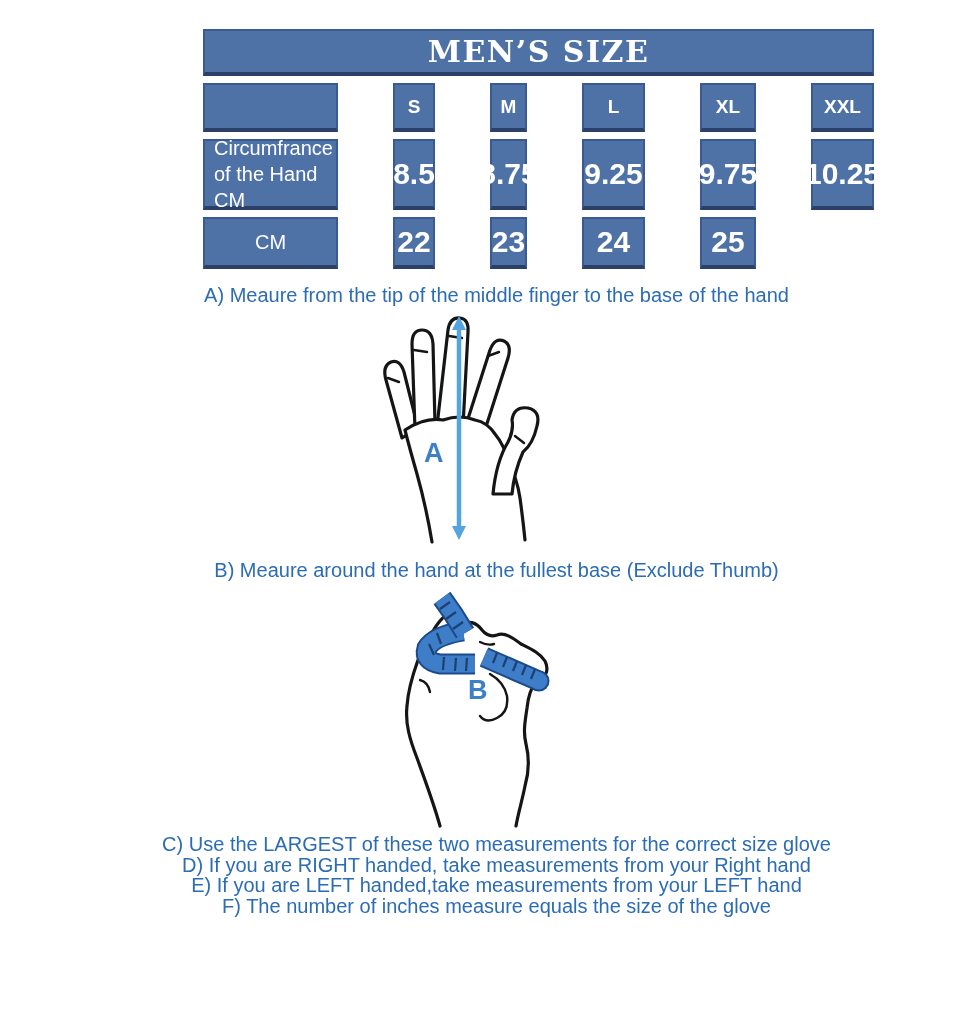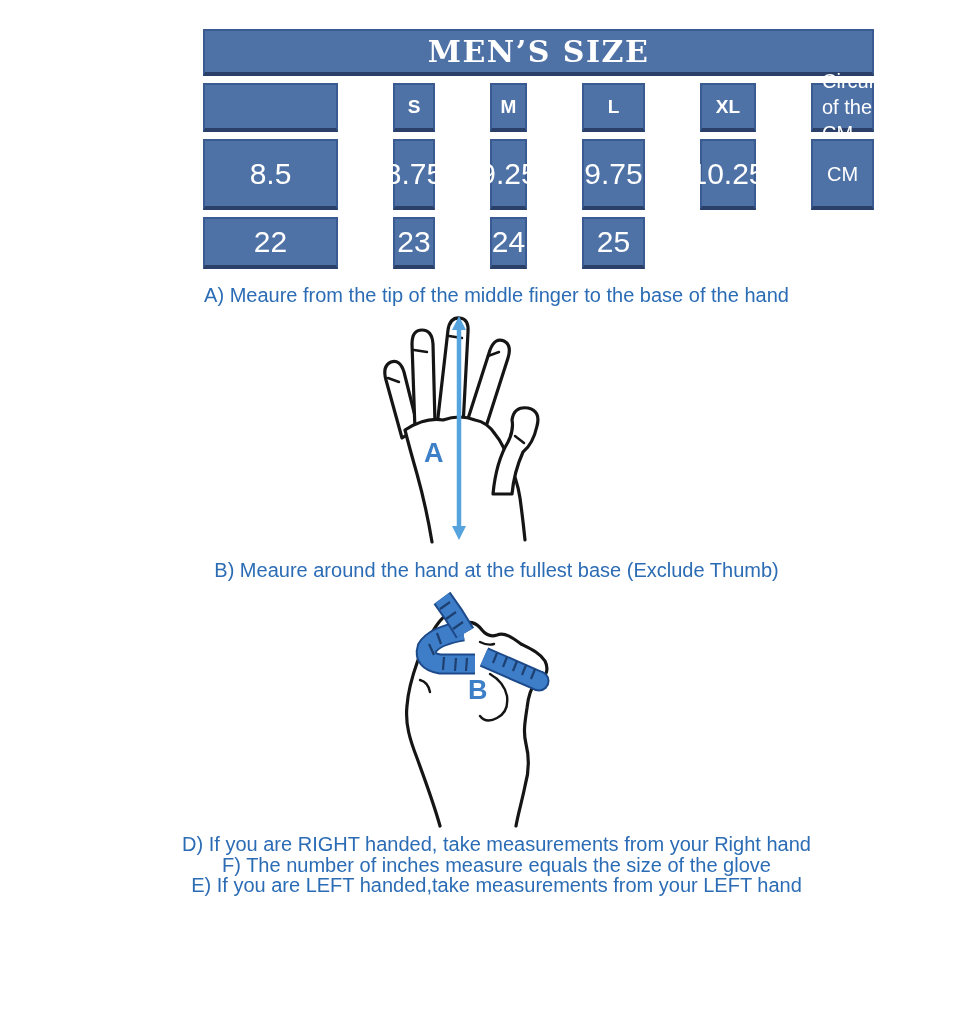--- a/index.html
+++ b/index.html
@@ -27,21 +27,21 @@
     display:flex;align-items:center;justify-content:center;margin-left:48px;
   }
   .title-cell{
     grid-column:1 / -1;
     font-family:"DejaVu Serif",serif;
     font-weight:bold;
     font-size:30px;
     letter-spacing:1.5px;
   }
   .size-head{font-size:19px;font-weight:bold;}
-  .val{font-size:30px;font-weight:normal;}
+  .val{font-size:30px;font-weight:bold;}
   .row-label{
     justify-content:flex-start;
     text-align:left;
     padding:0 12px 0 9px;
     font-size:20px;
     line-height:1.3;
   }
   .row-label.center{justify-content:center;text-align:center;padding:16px;}
   
   .instr{
@@ -73,20 +73,21 @@
 <div id="stage">
 
   <div id="size-table">
     <div class="cell title-cell">MEN’S SIZE</div>
 
     <div class="cell"></div>
     <div class="cell size-head">S</div>
     <div class="cell size-head">M</div>
     <div class="cell size-head">L</div>
     <div class="cell size-head">XL</div>
+    <div class="cell size-head">XXL</div>
 
     <div class="cell row-label">Circumfrance of the Hand CM</div>
     <div class="cell val">8.5</div>
     <div class="cell val">8.75</div>
     <div class="cell val">9.25</div>
     <div class="cell val">9.75</div>
     <div class="cell val">10.25</div>
 
     <div class="cell row-label center">CM</div>
     <div class="cell val">22</div>
@@ -142,18 +143,19 @@
       <path d="M94,71 L149,95" fill="none" stroke="var(--tape-blue)" stroke-width="17"></path>
 
       <path d="M50,23 L60,16 M56,33 L66,26 M63,43 L73,36
                M47,47 L51,58 M39,58 L44,69 M54,71 L53,84 M66,72 L65,85 M77,72 L76,85
                M107,67 L103,77 M117,71 L113,81 M127,75 L123,85 M136,79 L132,89 M145,83 L141,93" stroke="var(--tape-tick)" stroke-width="2.2" fill="none"></path>
     </g>
     <text class="diagram-label" x="78" y="113">B</text>
   </svg>
 
   <div class="instr" id="instr-cdef">
+    <div>C) Use the LARGEST of these two measurements for the correct size glove</div>
     <div>D) If you are RIGHT handed, take measurements from your Right hand</div>
+    <div>E) If you are LEFT handed,take measurements from your LEFT hand</div>
     <div>F) The number of inches measure equals the size of the glove</div>
-    <div>E) If you are LEFT handed,take measurements from your LEFT hand</div>
   </div>
 
 </div>
 
 </body></html>

